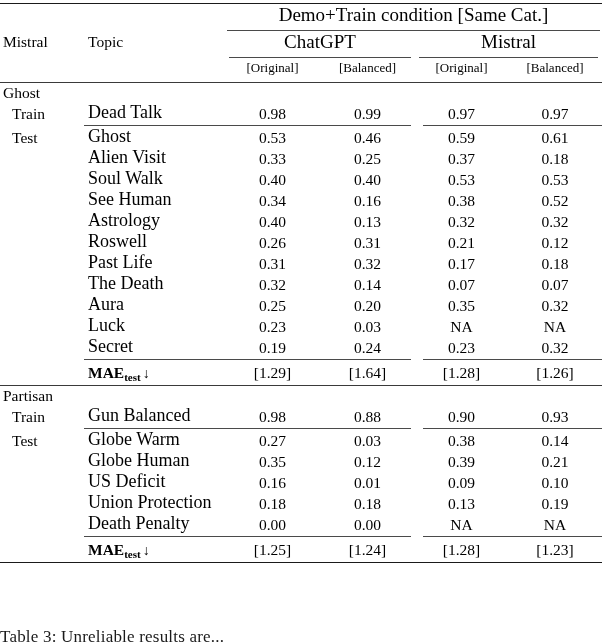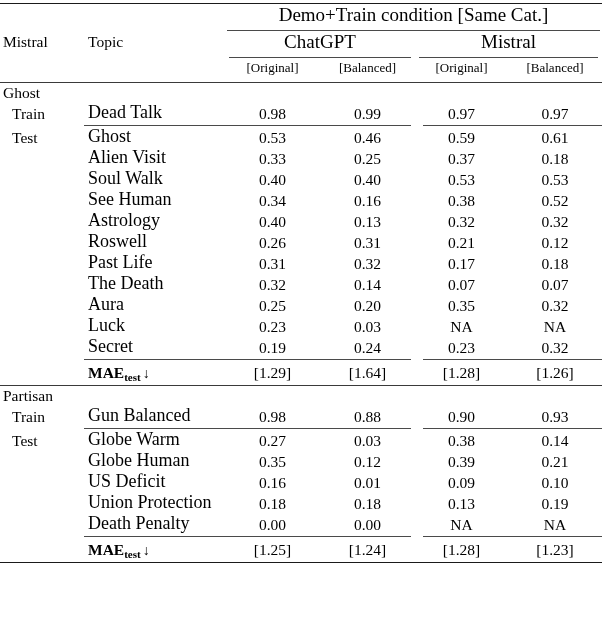--- a/index.html
+++ b/index.html
@@ -457,14 +457,17 @@
         <td class="num-cell">[1.23]</td>
       </tr>
 
       <tr class="rule-bot">
         <td colspan="6"></td>
       </tr>
 
     </tbody>
   </table>
 
+  <div class="caption">
+    <div class="cap-text">Table 3:  Unreliable results are...</div>
+  </div>
 
 </div>
 
 </body></html>

